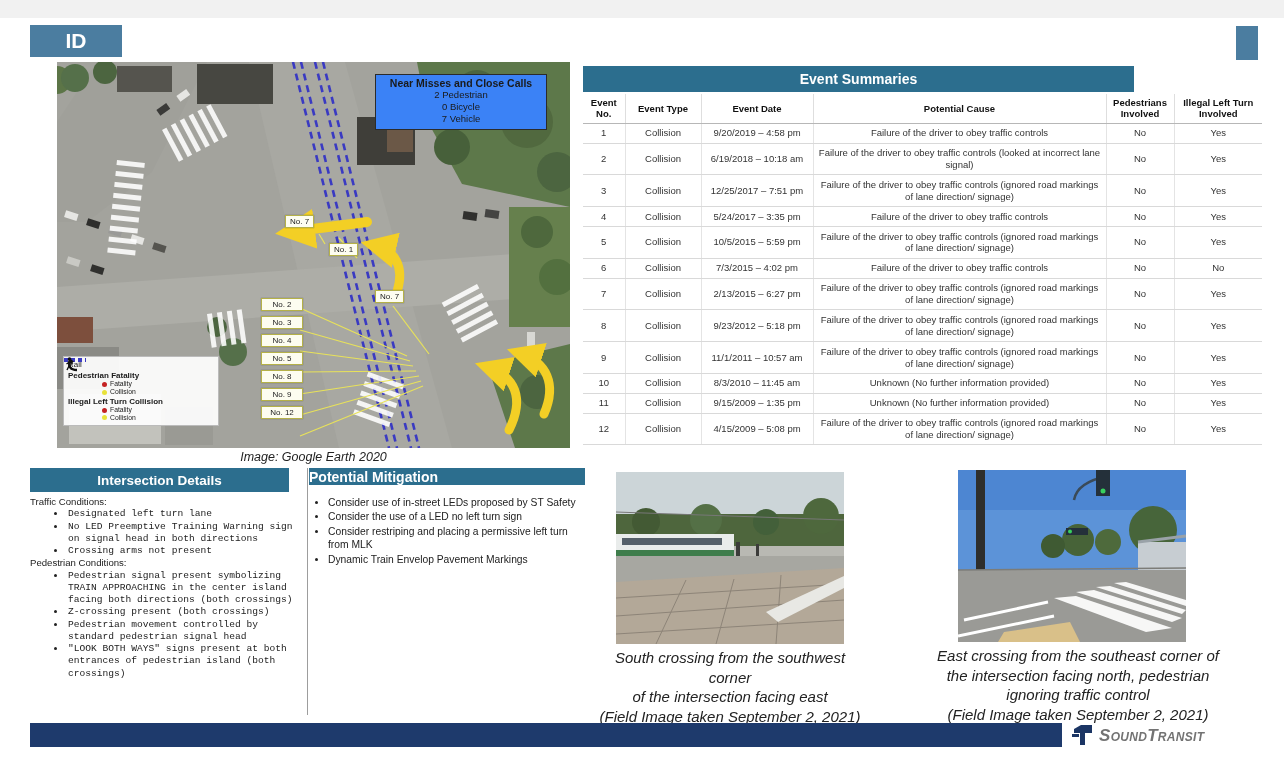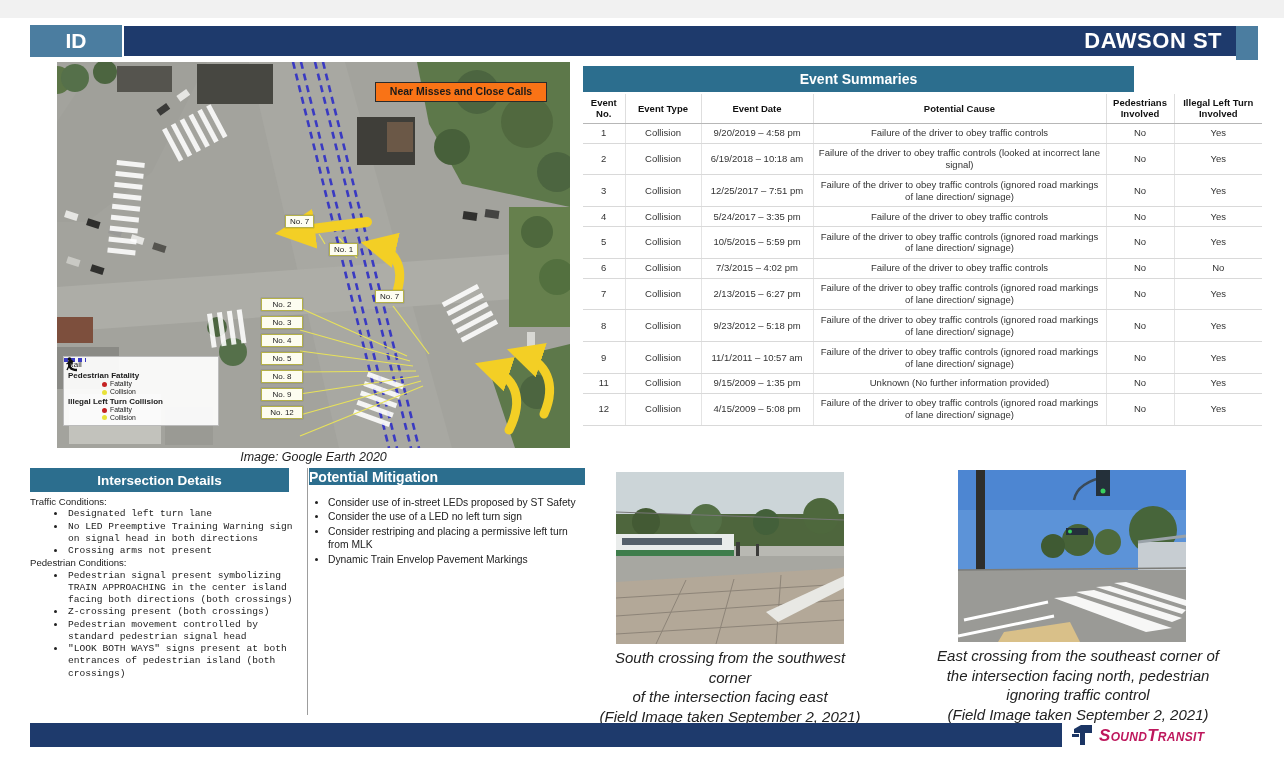--- a/index.html
+++ b/index.html
@@ -16,21 +16,21 @@
   .end-cap{position:absolute;left:1236px;top:26px;width:22px;height:34px;background:#4b7da0;}
 
   
   .banner{background:#2c6e8e;color:#fff;font-weight:bold;text-align:center;}
 
   
   .map{position:absolute;left:57px;top:62px;width:513px;height:386px;overflow:hidden;background:#a3a39d;}
   .map svg{position:absolute;left:0;top:0;}
   .map-caption{position:absolute;left:57px;top:450px;width:513px;text-align:center;
                font-style:italic;font-size:12.5px;color:#222;}
-  .nm-box{position:absolute;left:318px;top:20px;width:170px;background:#f97316;border:1.5px solid #2b2b2b;
+  .nm-box{position:absolute;left:318px;top:12px;width:170px;background:#3b82f6;border:1.5px solid #2b2b2b;
           padding:2px 0 4px;text-align:center;}
   .nm-title{font-weight:bold;font-size:10.5px;}
   .nm-line{font-size:9.5px;line-height:1.25;}
   .map-label{position:absolute;background:#fdfdf0;border:1px solid #b5b148;font-size:8px;
              padding:1px 4px;white-space:nowrap;box-shadow:0 0 1px rgba(0,0,0,.4);}
   .label-col{position:absolute;left:204px;top:236px;display:flex;flex-direction:column;gap:5px;}
   .label-col .map-label{position:static;width:32px;text-align:center;}
   .legend{position:absolute;left:6px;top:294px;width:146px;background:rgba(255,255,255,.92);
           border:1px solid #bbb;padding:3px 4px;font-size:8px;line-height:1.15;}
   .legend-row{display:flex;align-items:center;gap:4px;}
@@ -69,34 +69,31 @@
   .photo1{left:616px;top:472px;}
   .photo2{left:958px;top:470px;}
   .photo-caption{position:absolute;font-style:italic;font-size:15px;line-height:1.3;text-align:center;
                  color:#222;white-space:pre-line;}
   .caption1{left:596px;top:648px;width:268px;}
   .caption2{left:928px;top:646px;width:300px;}
 
   
   .footer-bar{position:absolute;left:30px;top:723px;width:1032px;height:24px;background:#1e3a6c;}
   .brand{position:absolute;left:1072px;top:725px;display:flex;align-items:center;gap:5px;}
-  .brand-text{font-weight:bold;font-style:italic;font-variant:small-caps;font-size:17px;color:#be185d;
+  .brand-text{font-weight:bold;font-style:italic;font-variant:small-caps;font-size:17px;color:#737373;
               letter-spacing:.3px;}
 </style>
 </head>
 <body>
 
 <div class="canvas">
   <div class="top-gap"></div>
 
   <div class="id-box">
     <span>ID</span>
-  </div>
-  <div class="title-bar">
-    <span>DAWSON ST</span>
   </div>
   <div class="end-cap"></div>
 
   <div class="map">
     <svg width="513" height="386" viewBox="0 0 513 386">
       <defs>
         <marker id="ah" markerWidth="4" markerHeight="4" refX="2.6" refY="2" orient="auto">
           <path d="M0,0 L4,2 L0,4 Z" fill="#f3cf25"></path>
         </marker>
       </defs>
@@ -211,20 +208,26 @@
       <g stroke="#f3cf25" fill="none" stroke-linecap="round">
         <line x1="310" y1="160" x2="232" y2="170" stroke-width="10" marker-end="url(#ah)"></line>
         <path d="M 340 230 C 348 204 338 188 316 183" stroke-width="9" marker-end="url(#ah)"></path>
         <path d="M 452 368 C 468 336 458 314 430 305" stroke-width="9" marker-end="url(#ah)"></path>
         <path d="M 487 352 C 500 322 490 300 462 291" stroke-width="9" marker-end="url(#ah)"></path>
       </g>
     </svg>
 
     <div class="nm-box">
       <div class="nm-title">Near Misses and Close Calls</div>
+      <div>
+
+      <div class="nm-line">2 Pedestrian</div>
+          <div class="nm-line">0 Bicycle</div>
+          <div class="nm-line">7 Vehicle</div>
+        </div>
     </div>
 
     <div class="map-label" style="left:228px;top:153px;">No. 7</div>
     <div class="map-label" style="left:272px;top:181px;">No. 1</div>
     <div class="map-label" style="left:318px;top:228px;">No. 7</div>
     <div class="label-col">
 
     <div class="map-label">No. 2</div>
         <div class="map-label">No. 3</div>
         <div class="map-label">No. 4</div>
@@ -373,20 +376,28 @@
 
         <tr>
           <td>9</td>
           <td>Collision</td>
           <td>11/1/2011 – 10:57 am</td>
           <td>Failure of the driver to obey traffic controls (ignored road markings of lane direction/ signage)</td>
           <td>No</td>
           <td>Yes</td>
         </tr>
 
+        <tr>
+          <td>10</td>
+          <td>Collision</td>
+          <td>8/3/2010 – 11:45 am</td>
+          <td>Unknown (No further information provided)</td>
+          <td>No</td>
+          <td>Yes</td>
+        </tr>
 
         <tr>
           <td>11</td>
           <td>Collision</td>
           <td>9/15/2009 – 1:35 pm</td>
           <td>Unknown (No further information provided)</td>
           <td>No</td>
           <td>Yes</td>
         </tr>
 

